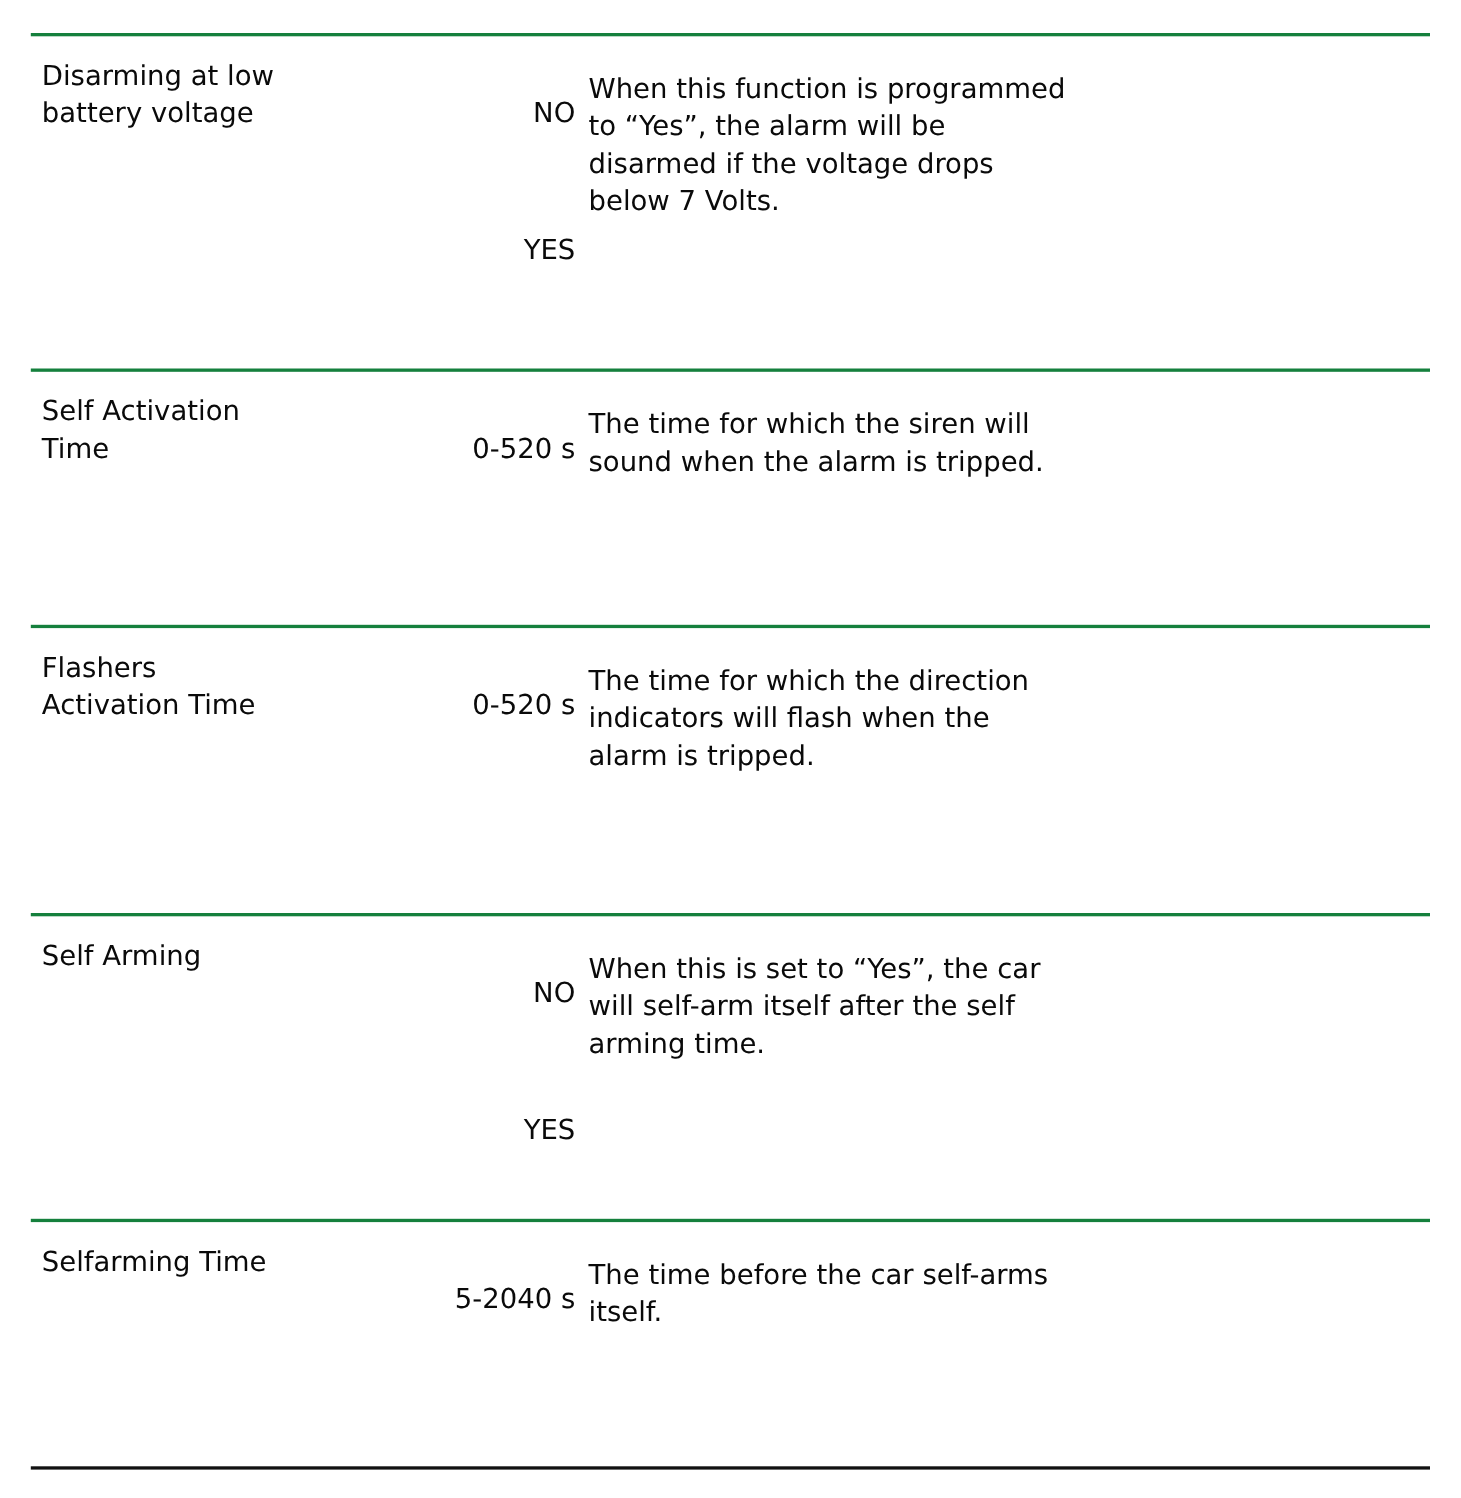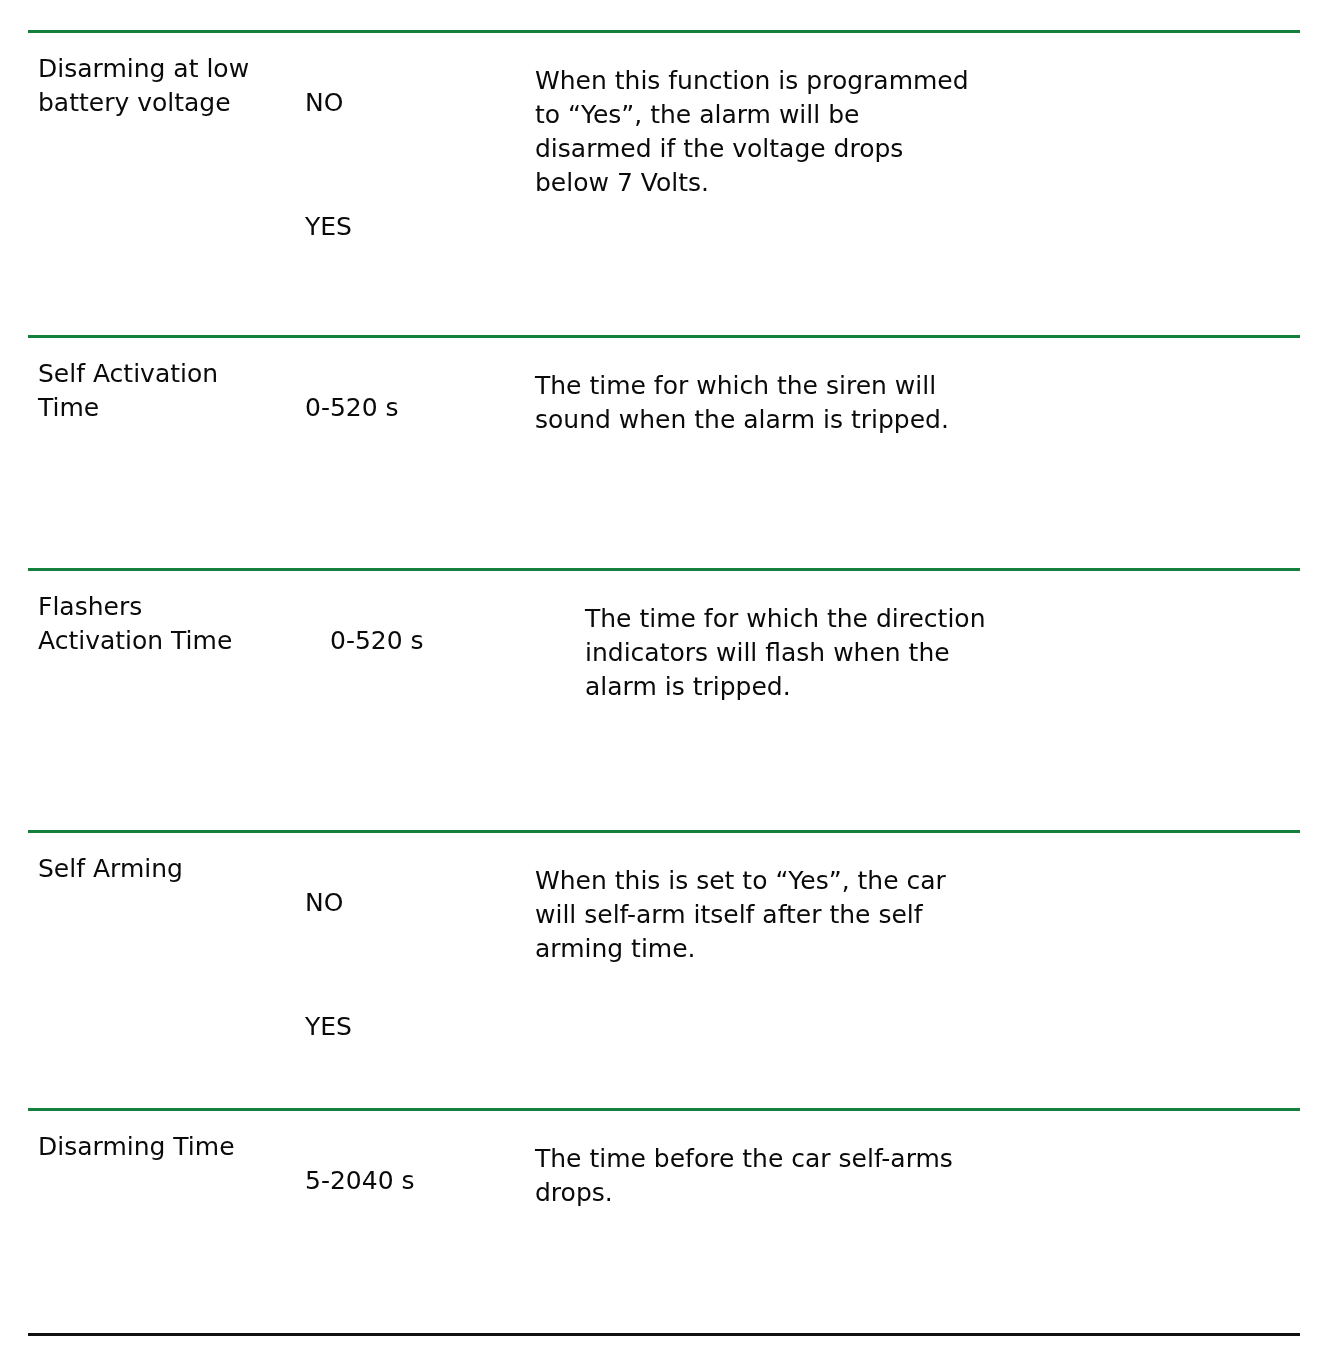--- a/index.html
+++ b/index.html
@@ -21,35 +21,36 @@
     border-bottom: 3px solid #111111;
   }
   .row {
     display: grid;
     grid-template-columns: 277px 230px 1fr;
     border-top: 3px solid #15803d;
     box-sizing: border-box;
   }
   .row:nth-child(1) { min-height: 305px; }
   .row:nth-child(2) { min-height: 233px; }
-  .row:nth-child(3) { min-height: 262px; gap: 25px; }
+  .row:nth-child(3) { min-height: 262px; }
   .row:nth-child(4) { min-height: 278px; }
   .row:nth-child(5) { min-height: 225px; }
   .cell {
     padding-top: 19px;
     font-size: 25px;
     line-height: 34px;
     white-space: pre-line;
   }
   .cell.function {
     padding-left: 10px;
     padding-right: 16px;
   }
   .cell.options {
     padding-right: 12px;
+    text-align: right;
   }
   .option {
     display: block;
   }
   .option + .option {
     margin-top: 56px;
   }
   .cell.description {
     padding-right: 40px;
     max-width: 520px;
@@ -101,22 +102,22 @@
       <div class="cell options">
         <span class="option">NO</span>
         <span class="option">YES</span>
       </div>
       <div class="cell description">When this is set to “Yes”, the car
 will self-arm itself after the self
 arming time.</div>
     </div>
 
     <div class="row">
-      <div class="cell function">Disarming Time</div>
+      <div class="cell function">Selfarming Time</div>
       <div class="cell options">
         <span class="option">5-2040 s</span>
       </div>
       <div class="cell description">The time before the car self-arms
-drops.</div>
+itself.</div>
     </div>
 
   </div>
 </div>
 
 </body></html>

